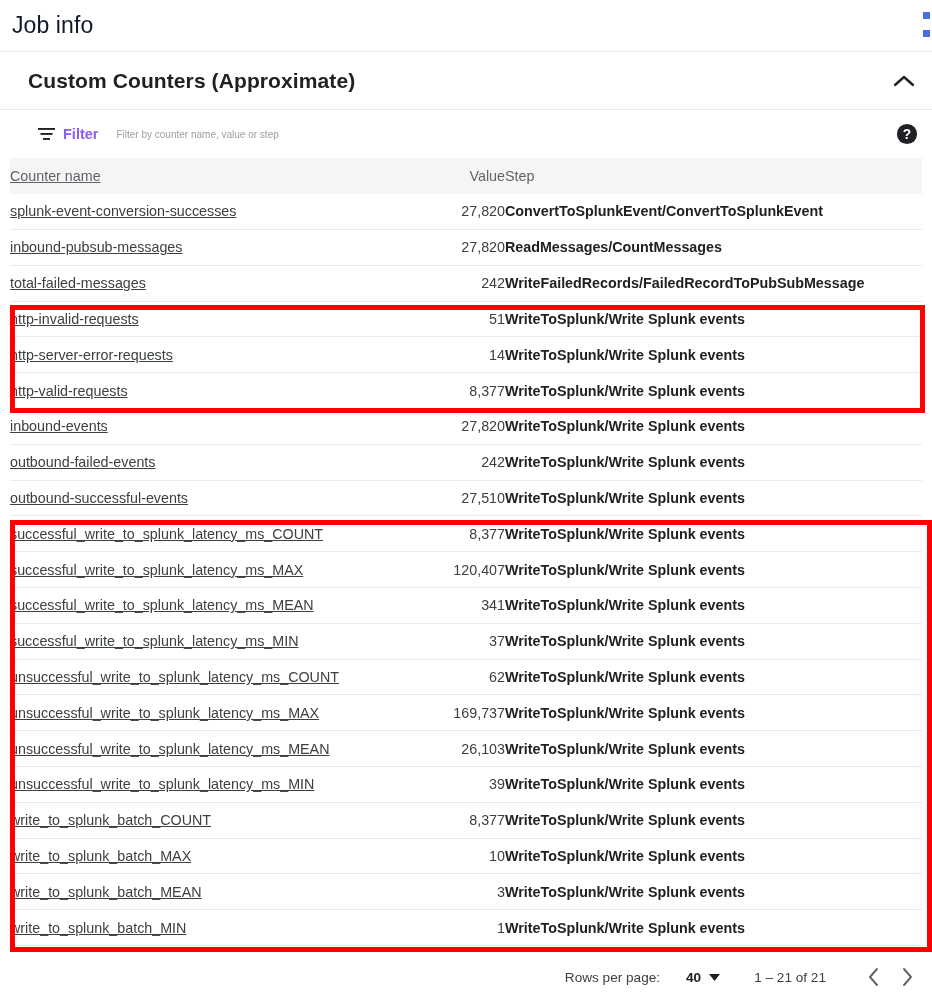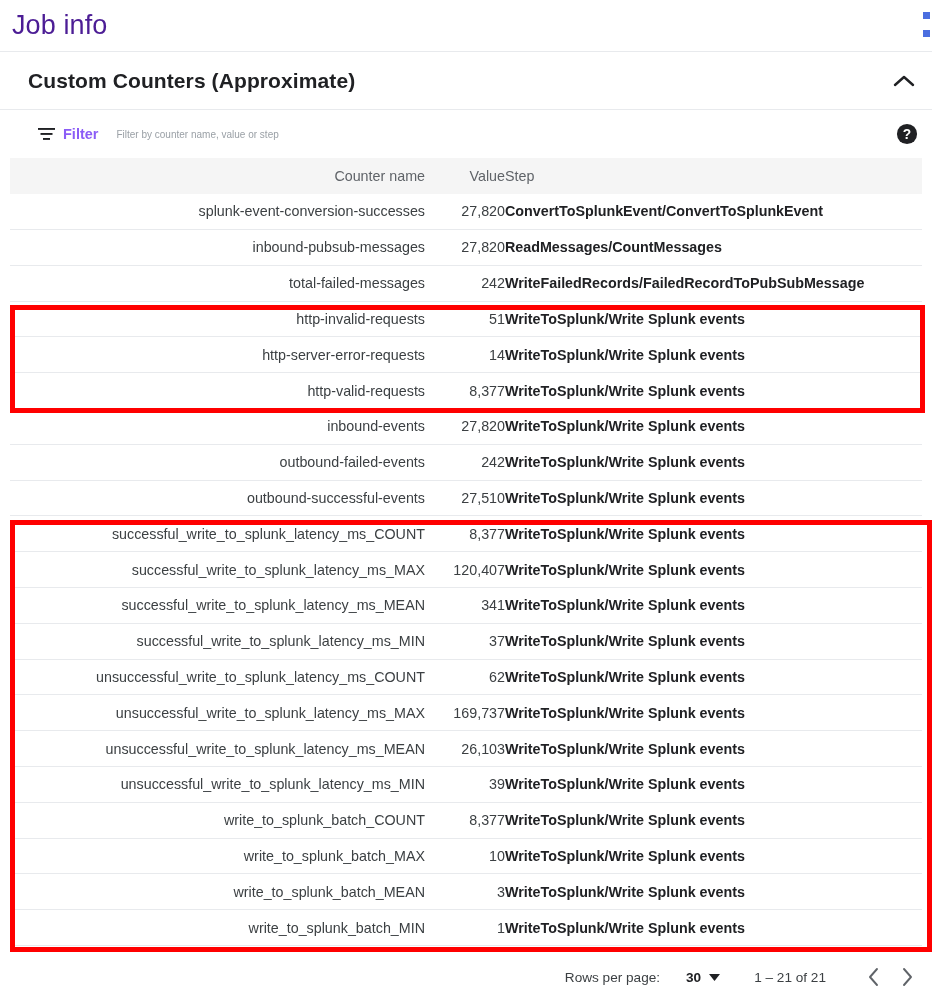--- a/index.html
+++ b/index.html
@@ -15,21 +15,21 @@
 
   
   .jobinfo-bar {
     position: relative;
     height: 52px;
     border-bottom: 1px solid #e8eaed;
     display: flex;
     align-items: center;
     padding-left: 12px;
   }
-  .jobinfo-title { font-size: 27px; font-weight: 400; color: #4c1d95; letter-spacing: .1px; text-align: center; }
+  .jobinfo-title { font-size: 23px; font-weight: 400; color: #0f172a; letter-spacing: .1px; text-align: center; }
   .edge-chip {
     position: absolute;
     right: 2px;
     width: 7px; height: 7px;
     background: #4b6ee0;
     overflow: hidden;
     font-size: 6px; line-height: 7px; color: #fff;
   }
   .edge-chip.c1 { top: 12px; }
   .edge-chip.c2 { top: 30px; }
@@ -91,21 +91,21 @@
     white-space: nowrap;
     overflow: hidden;
   }
   thead tr { background: #f5f5f5; }
   thead th {
     font-weight: 400;
     color: #5f6368;
     font-size: 13.6px;
     height: 38px;
   }
-  th.col-name, td.col-name { width: 415px; text-align: right; padding-left: 22px; }
+  th.col-name, td.col-name { width: 415px; text-align: left; padding-left: 22px; text-decoration: underline; }
   th.col-value, td.col-value { width: 80px; text-align: right; padding-right: 10px; }
   th.col-step,  td.col-step  { width: 417px; text-align: left; padding-left: 28px; }
 
   tbody tr { border-bottom: 1px solid #e8eaed; margin-left: 8px; }
   tbody td.col-name  { color: #3c4043; font-weight: 400; }
   tbody td.col-value { color: #3c4043; font-weight: 400; }
   tbody td.col-step  { color: #202124; font-weight: 700; }
 
   
   .redbox {
@@ -295,21 +295,21 @@
   </div>
 
   <div id="annotation-layer">
       <div class="redbox" style="left: 10px; top: 305px; width: 915px; height: 108px; border-color: rgb(255, 0, 0);"></div>
       <div class="redbox" style="left: 10px; top: 520px; width: 922px; height: 432px; border-color: rgb(255, 0, 0);"></div>
     </div>
 
   <div class="paginator">
     <span class="rpp-label">Rows per page:</span>
     <span class="rpp-select">
-      <span>30</span>
+      <span>40</span>
       <svg width="11" height="7" viewBox="0 0 11 7">
         <path d="M0 0 L11 0 L5.5 7 Z" fill="#202124"></path>
       </svg>
     </span>
     <span class="range-label">1 – 21 of 21</span>
     <button class="pg-btn">
       <svg width="13" height="20" viewBox="0 0 13 20">
         <path d="M10 2 L3 10 L10 18" fill="none" stroke="#5f6368" stroke-width="1.9" stroke-linecap="round" stroke-linejoin="round"></path>
       </svg>
     </button>

